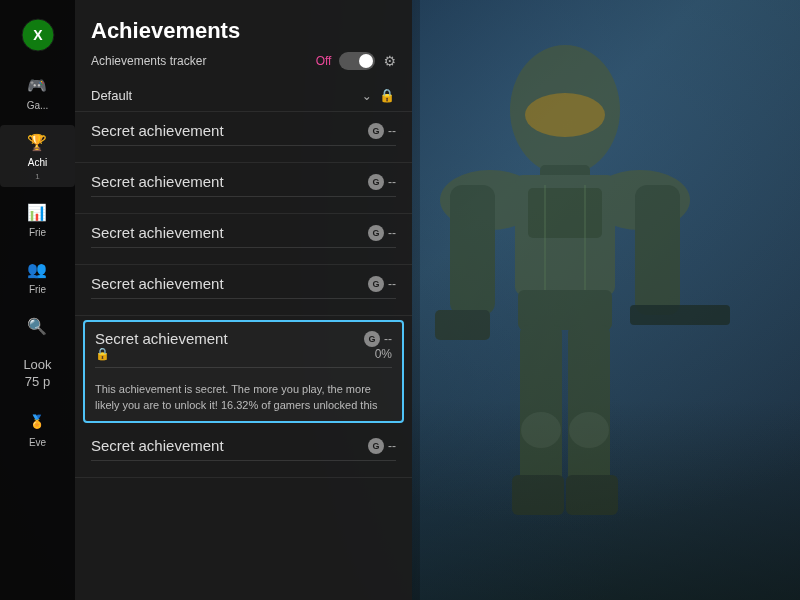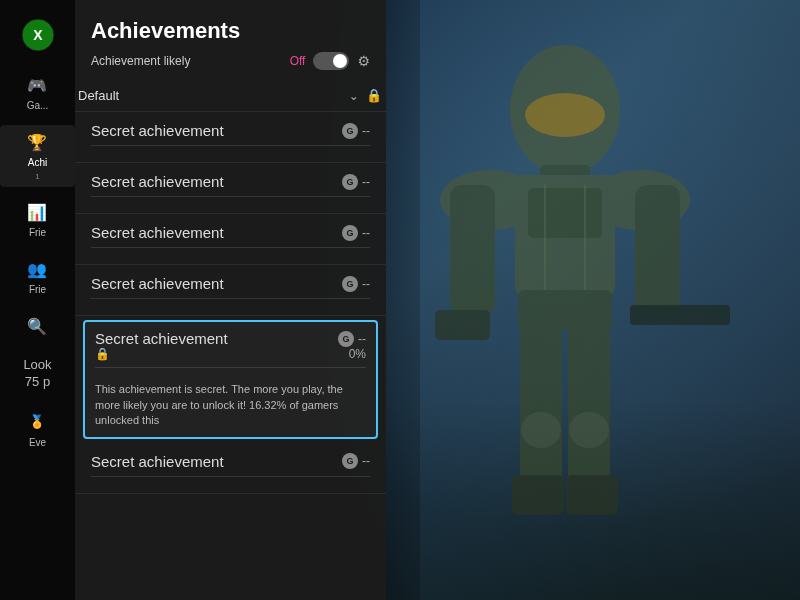--- a/index.html
+++ b/index.html
@@ -70,21 +70,21 @@
       font-size: 10px;
       color: #bbb;
       font-weight: 500;
     }
 
     
     .panel {
       position: absolute;
       left: 75px;
       top: 0;
-      width: 311px;
+      width: 337px;
       height: 100%;
       background: rgba(28,28,28,0.97);
       z-index: 4;
       display: flex;
       flex-direction: column;
     }
 
     .panel-header {
       padding: 18px 16px 10px 16px;
       flex-shrink: 0;
@@ -148,21 +148,21 @@
     .gear-icon {
       font-size: 14px;
       color: #aaa;
       cursor: pointer;
     }
 
     
     .default-row {
       display: flex;
       align-items: center;
-      padding: 8px 3px;
+      padding: 8px 16px;
       border-bottom: 1px solid rgba(255,255,255,0.08);
       flex-shrink: 0;
     }
 
     .default-label {
       font-size: 13px;
       color: #dddddd;
       flex: 1;
     }
 
@@ -376,21 +376,21 @@
     <div class="sidebar-text-label">Eve</div>
   </div>
 </div>
 
 <div class="panel">
 
   <div class="panel-header">
     <div class="panel-title">Achievements</div>
 
     <div class="tracker-row">
-      <span class="tracker-label">Achievement likely</span>
+      <span class="tracker-label">Achievements tracker</span>
       <span class="tracker-status">Off</span>
       <div class="toggle off">
         <div class="toggle-knob"></div>
       </div>
       <span class="gear-icon">⚙</span>
     </div>
   </div>
 
   <div class="default-row">
     <span class="default-label">Default</span>

